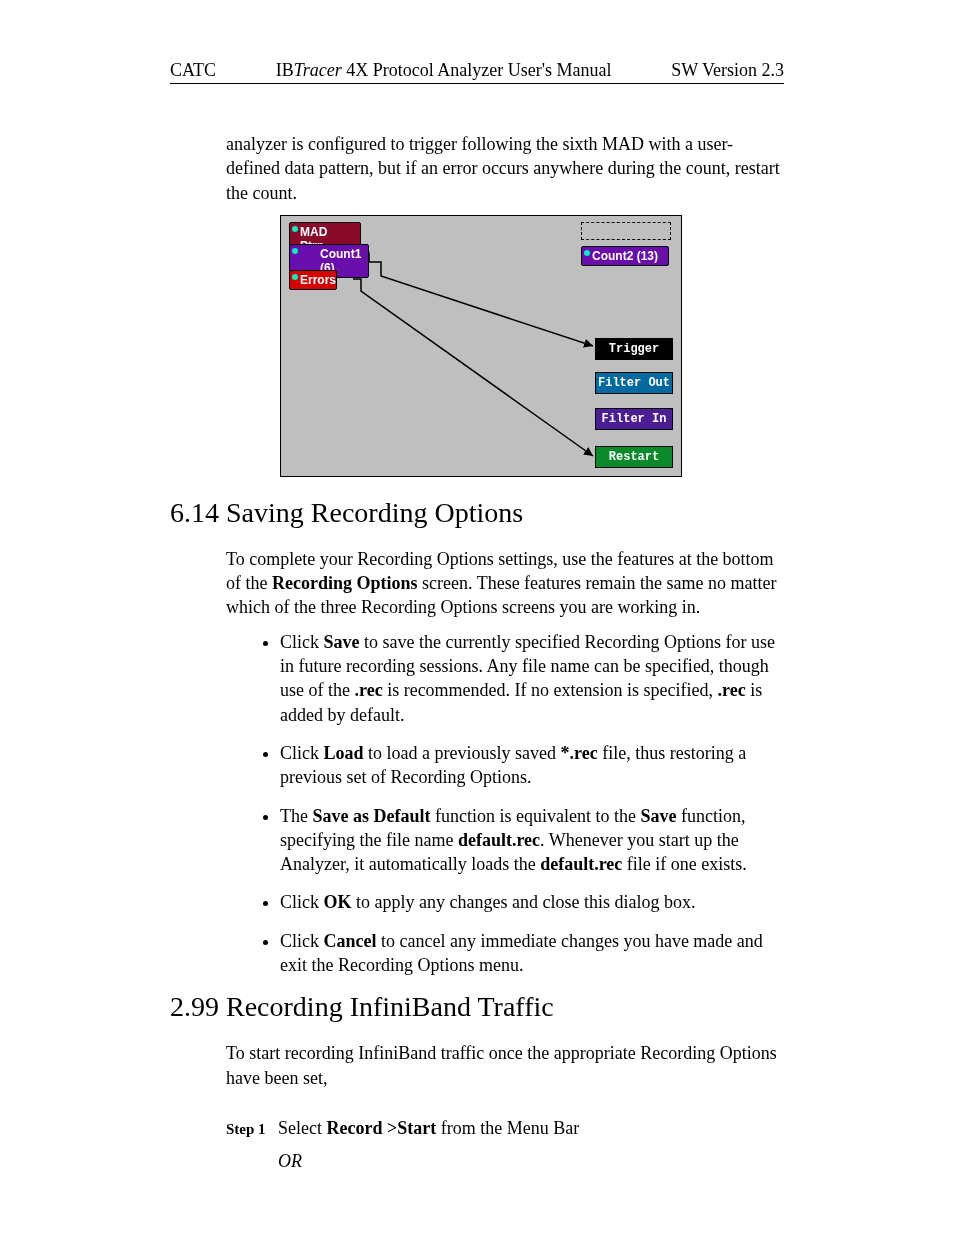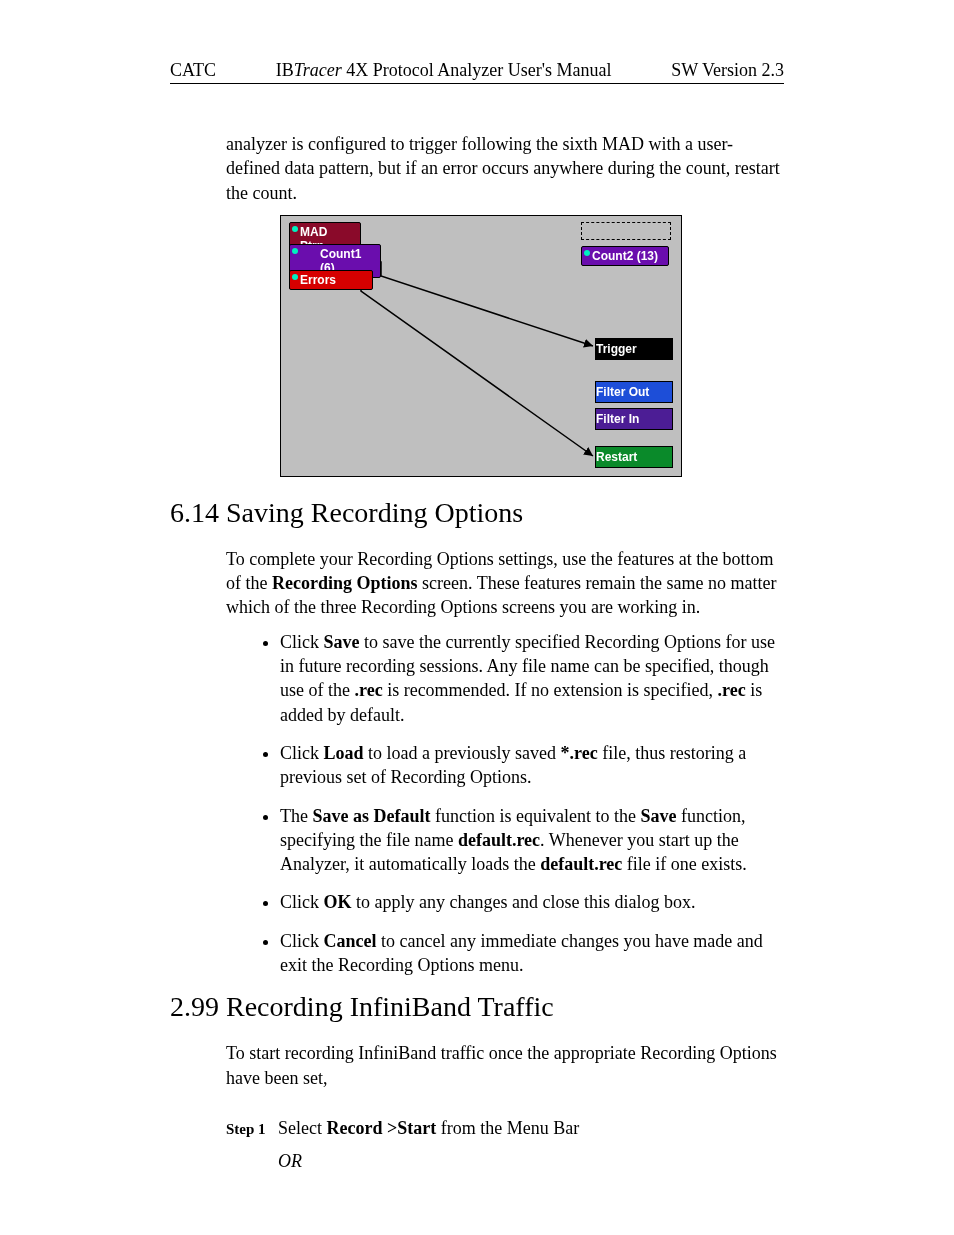--- a/index.html
+++ b/index.html
@@ -57,21 +57,22 @@
     top: 3px;
     width: 6px;
     height: 6px;
     background: #00f0c0;
     border-radius: 50%;
   }
   .target-btn {
     position: absolute;
     right: 8px;
     width: 78px;
-    font-family: Liberation Sans, sans-serif;
+    text-align: center;
+    font-family: Liberation Mono, monospace;
     font-size: 12px;
     font-weight: bold;
     color: #fff;
     border: 1px solid #000;
     padding: 3px 0;
     box-sizing: border-box;
   }
   .dashed-box {
     position: absolute;
     border: 1.5px dashed #000;
@@ -150,37 +151,37 @@
 
         <path d="M 80 37 L 88 37 L 88 46 L 100 46 L 100 60 L 312 130" stroke="#000" fill="none" stroke-width="1.5" marker-end="url(#arrow)"></path>
 
         <path d="M 72 63 L 80 63 L 80 75 L 312 240" stroke="#000" fill="none" stroke-width="1.5" marker-end="url(#arrow)"></path>
       </svg>
 
       <div class="node" style="left:8px; top:6px; background:#8a0a2a; width:72px;">
         <span class="dot"></span>
         <span>MAD Ptrn</span>
       </div>
-      <div class="node" style="left:8px; top:28px; background:#6a0dad; width:92px;padding-left:30px;">
+      <div class="node" style="left:8px; top:28px; background:#6a0dad; width:80px;padding-left:30px;">
         <span class="dot"></span>
         <span>Count1 (6)</span>
       </div>
-      <div class="node" style="left:8px; top:54px; background:#d60000; width:84px;">
+      <div class="node" style="left:8px; top:54px; background:#d60000; width:48px;">
         <span class="dot"></span>
         <span>Errors</span>
       </div>
 
       <div class="dashed-box" style="left:300px; top:6px; width:88px; height:16px;"></div>
       <div class="node" style="left:300px; top:30px; background:#6a0dad; width:88px;">
         <span class="dot"></span>
         <span>Count2 (13)</span>
       </div>
 
       <div class="target-btn" style="top:122px; background:#000;">Trigger</div>
-      <div class="target-btn" style="top:165px; background:#1d4ed8;">Filter Out</div>
+      <div class="target-btn" style="top:156px; background:#0369a1;">Filter Out</div>
       <div class="target-btn" style="top:192px; background:#4c1d95;">Filter In</div>
       <div class="target-btn" style="top:230px; background:#0a8a2a;">Restart</div>
     </div>
   </div>
 
   <h2 class="section">6.14  Saving Recording Options</h2>
 
   <p class="body-text">
     <span>To complete your Recording Options settings, use the features at the bottom of the </span><b>Recording Options</b><span> screen. These features remain the same no matter which of the three Recording Options screens you are working in.</span>
   </p>

